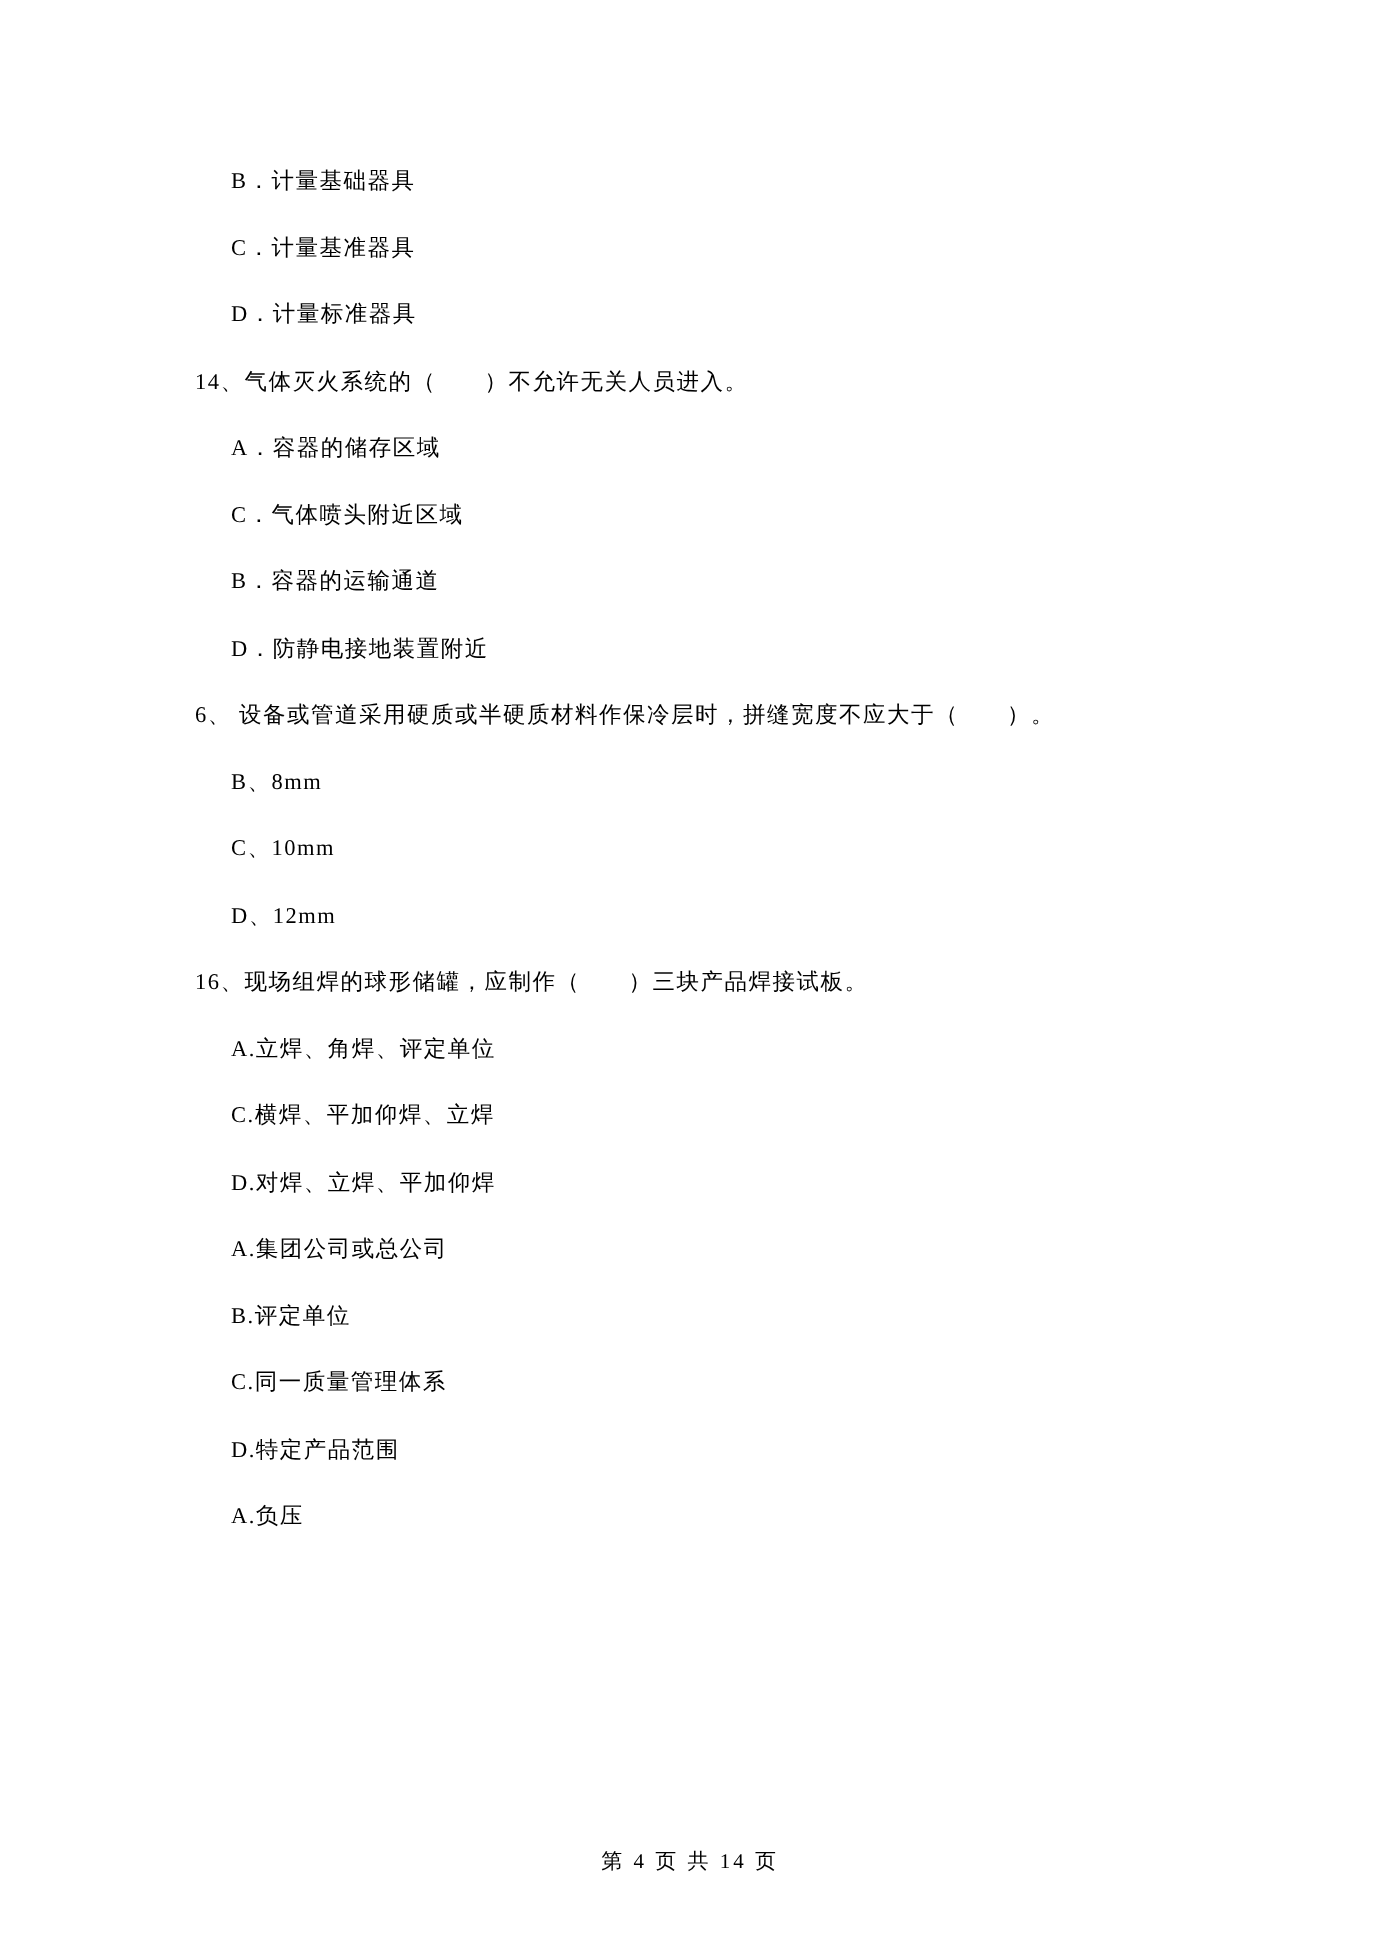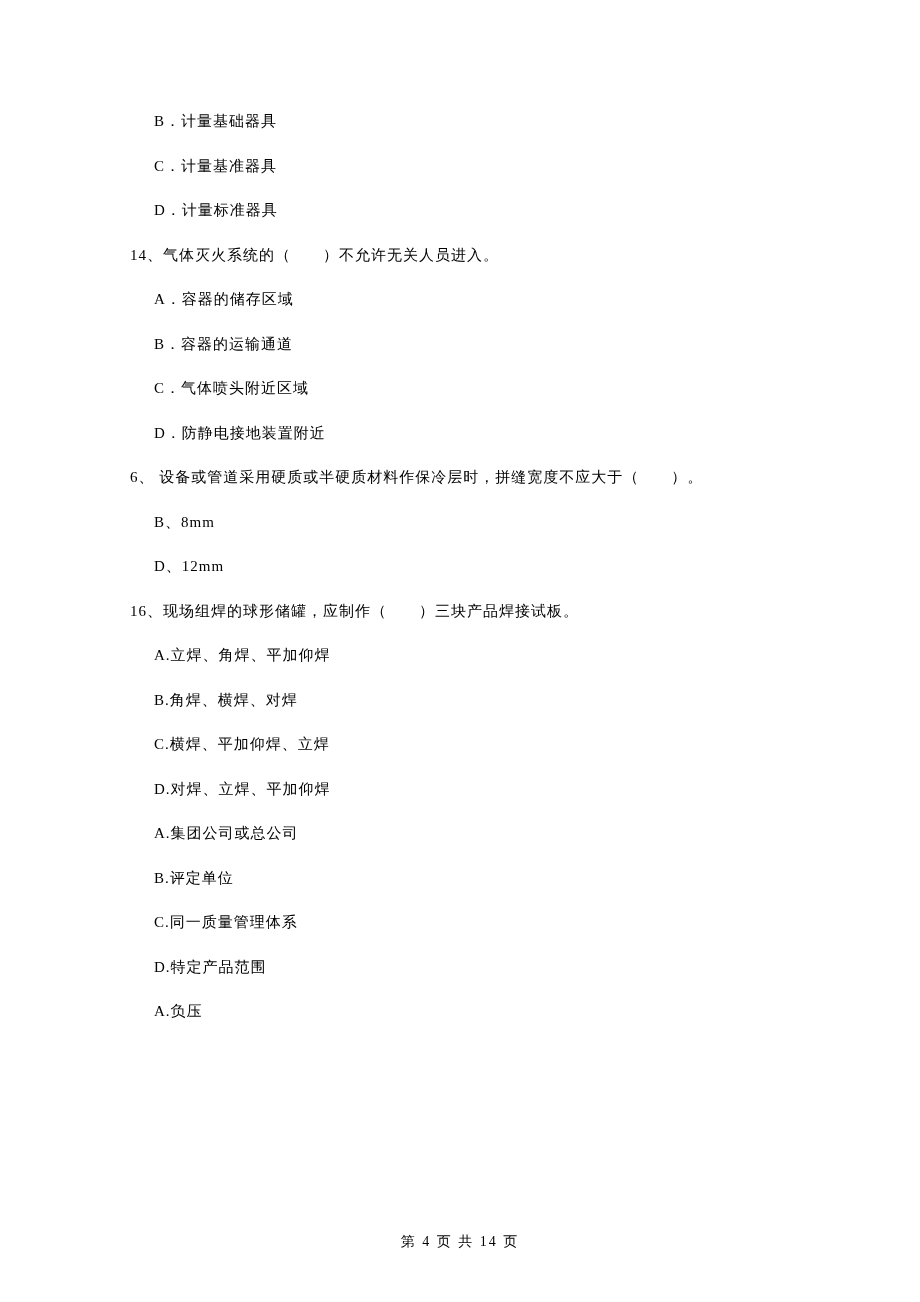--- a/index.html
+++ b/index.html
@@ -39,31 +39,31 @@
 <body>
 
 <div class="page">
 
   <div class="option">B．计量基础器具</div>
   <div class="option">C．计量基准器具</div>
   <div class="option">D．计量标准器具</div>
 
   <div class="question">14、气体灭火系统的（　　）不允许无关人员进入。</div>
   <div class="option">A．容器的储存区域</div>
+  <div class="option">C．气体喷头附近区域</div>
   <div class="option">B．容器的运输通道</div>
-  <div class="option">C．气体喷头附近区域</div>
   <div class="option">D．防静电接地装置附近</div>
 
   <div class="question">6、 设备或管道采用硬质或半硬质材料作保冷层时，拼缝宽度不应大于（　　）。</div>
   <div class="option">B、8mm</div>
+  <div class="option">C、10mm</div>
   <div class="option">D、12mm</div>
 
   <div class="question">16、现场组焊的球形储罐，应制作（　　）三块产品焊接试板。</div>
-  <div class="option">A.立焊、角焊、平加仰焊</div>
-  <div class="option">B.角焊、横焊、对焊</div>
+  <div class="option">A.立焊、角焊、评定单位</div>
   <div class="option">C.横焊、平加仰焊、立焊</div>
   <div class="option">D.对焊、立焊、平加仰焊</div>
 
   <div class="option">A.集团公司或总公司</div>
   <div class="option">B.评定单位</div>
   <div class="option">C.同一质量管理体系</div>
   <div class="option">D.特定产品范围</div>
 
   <div class="option">A.负压</div>
 

